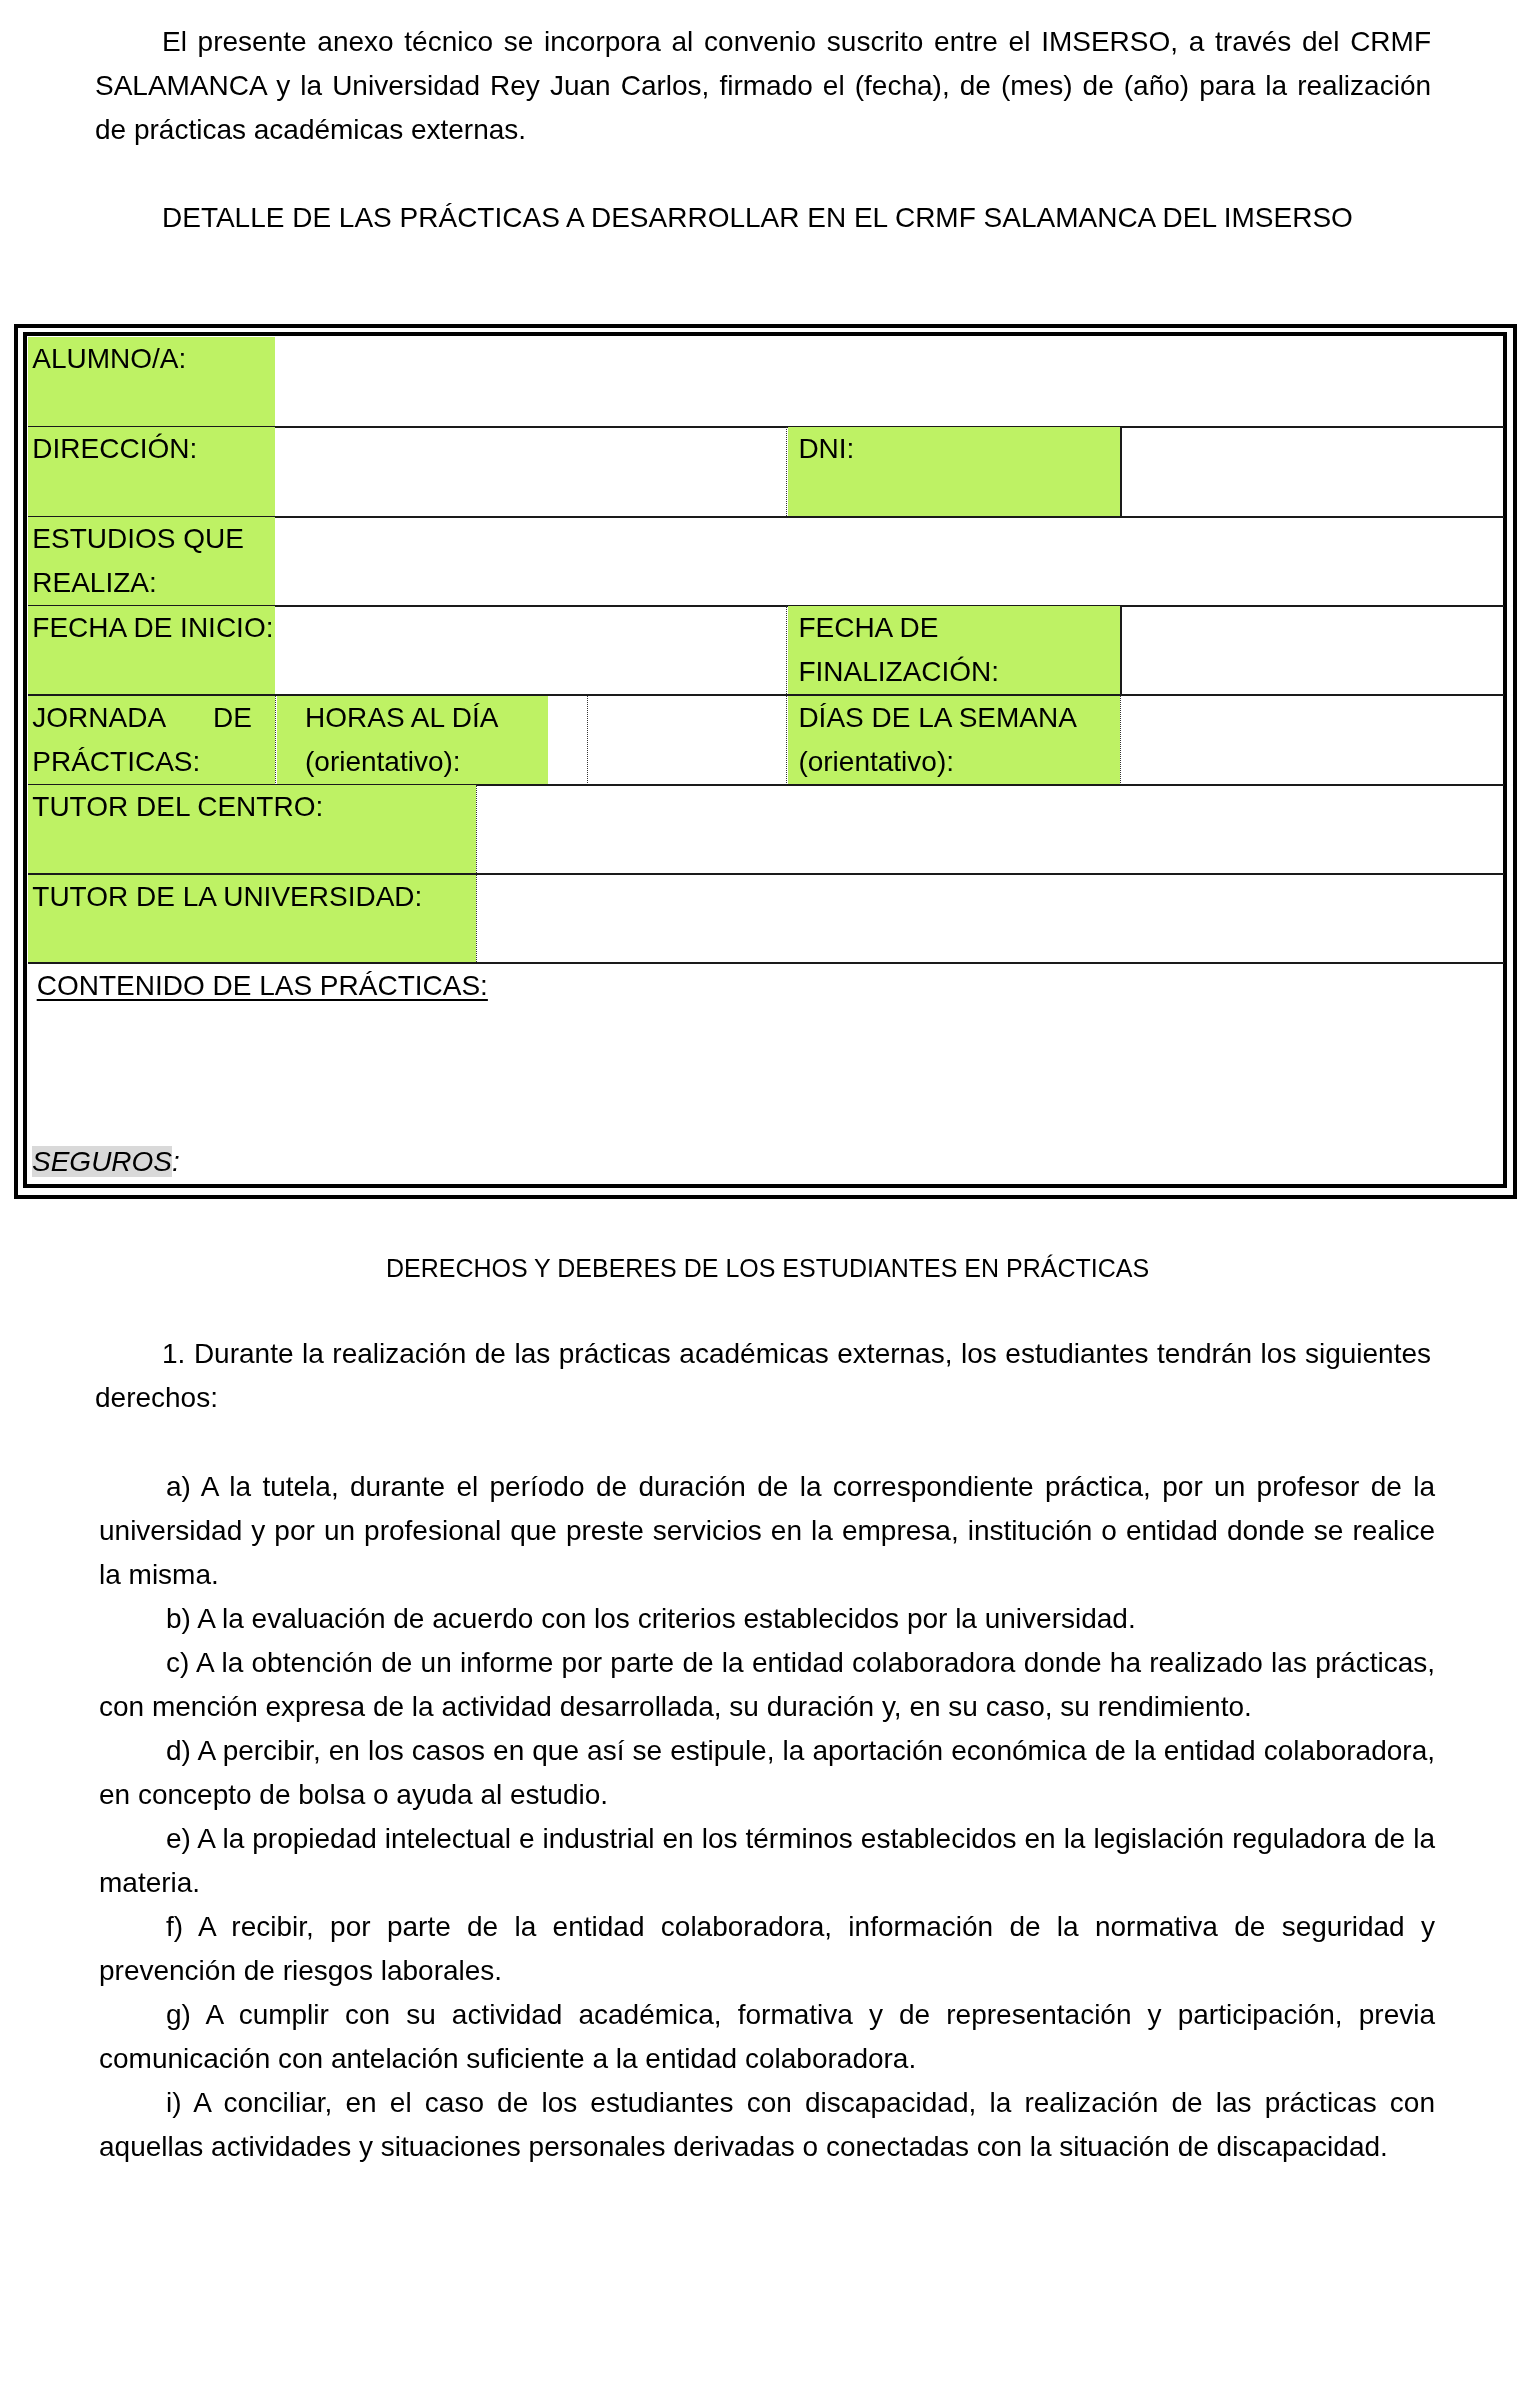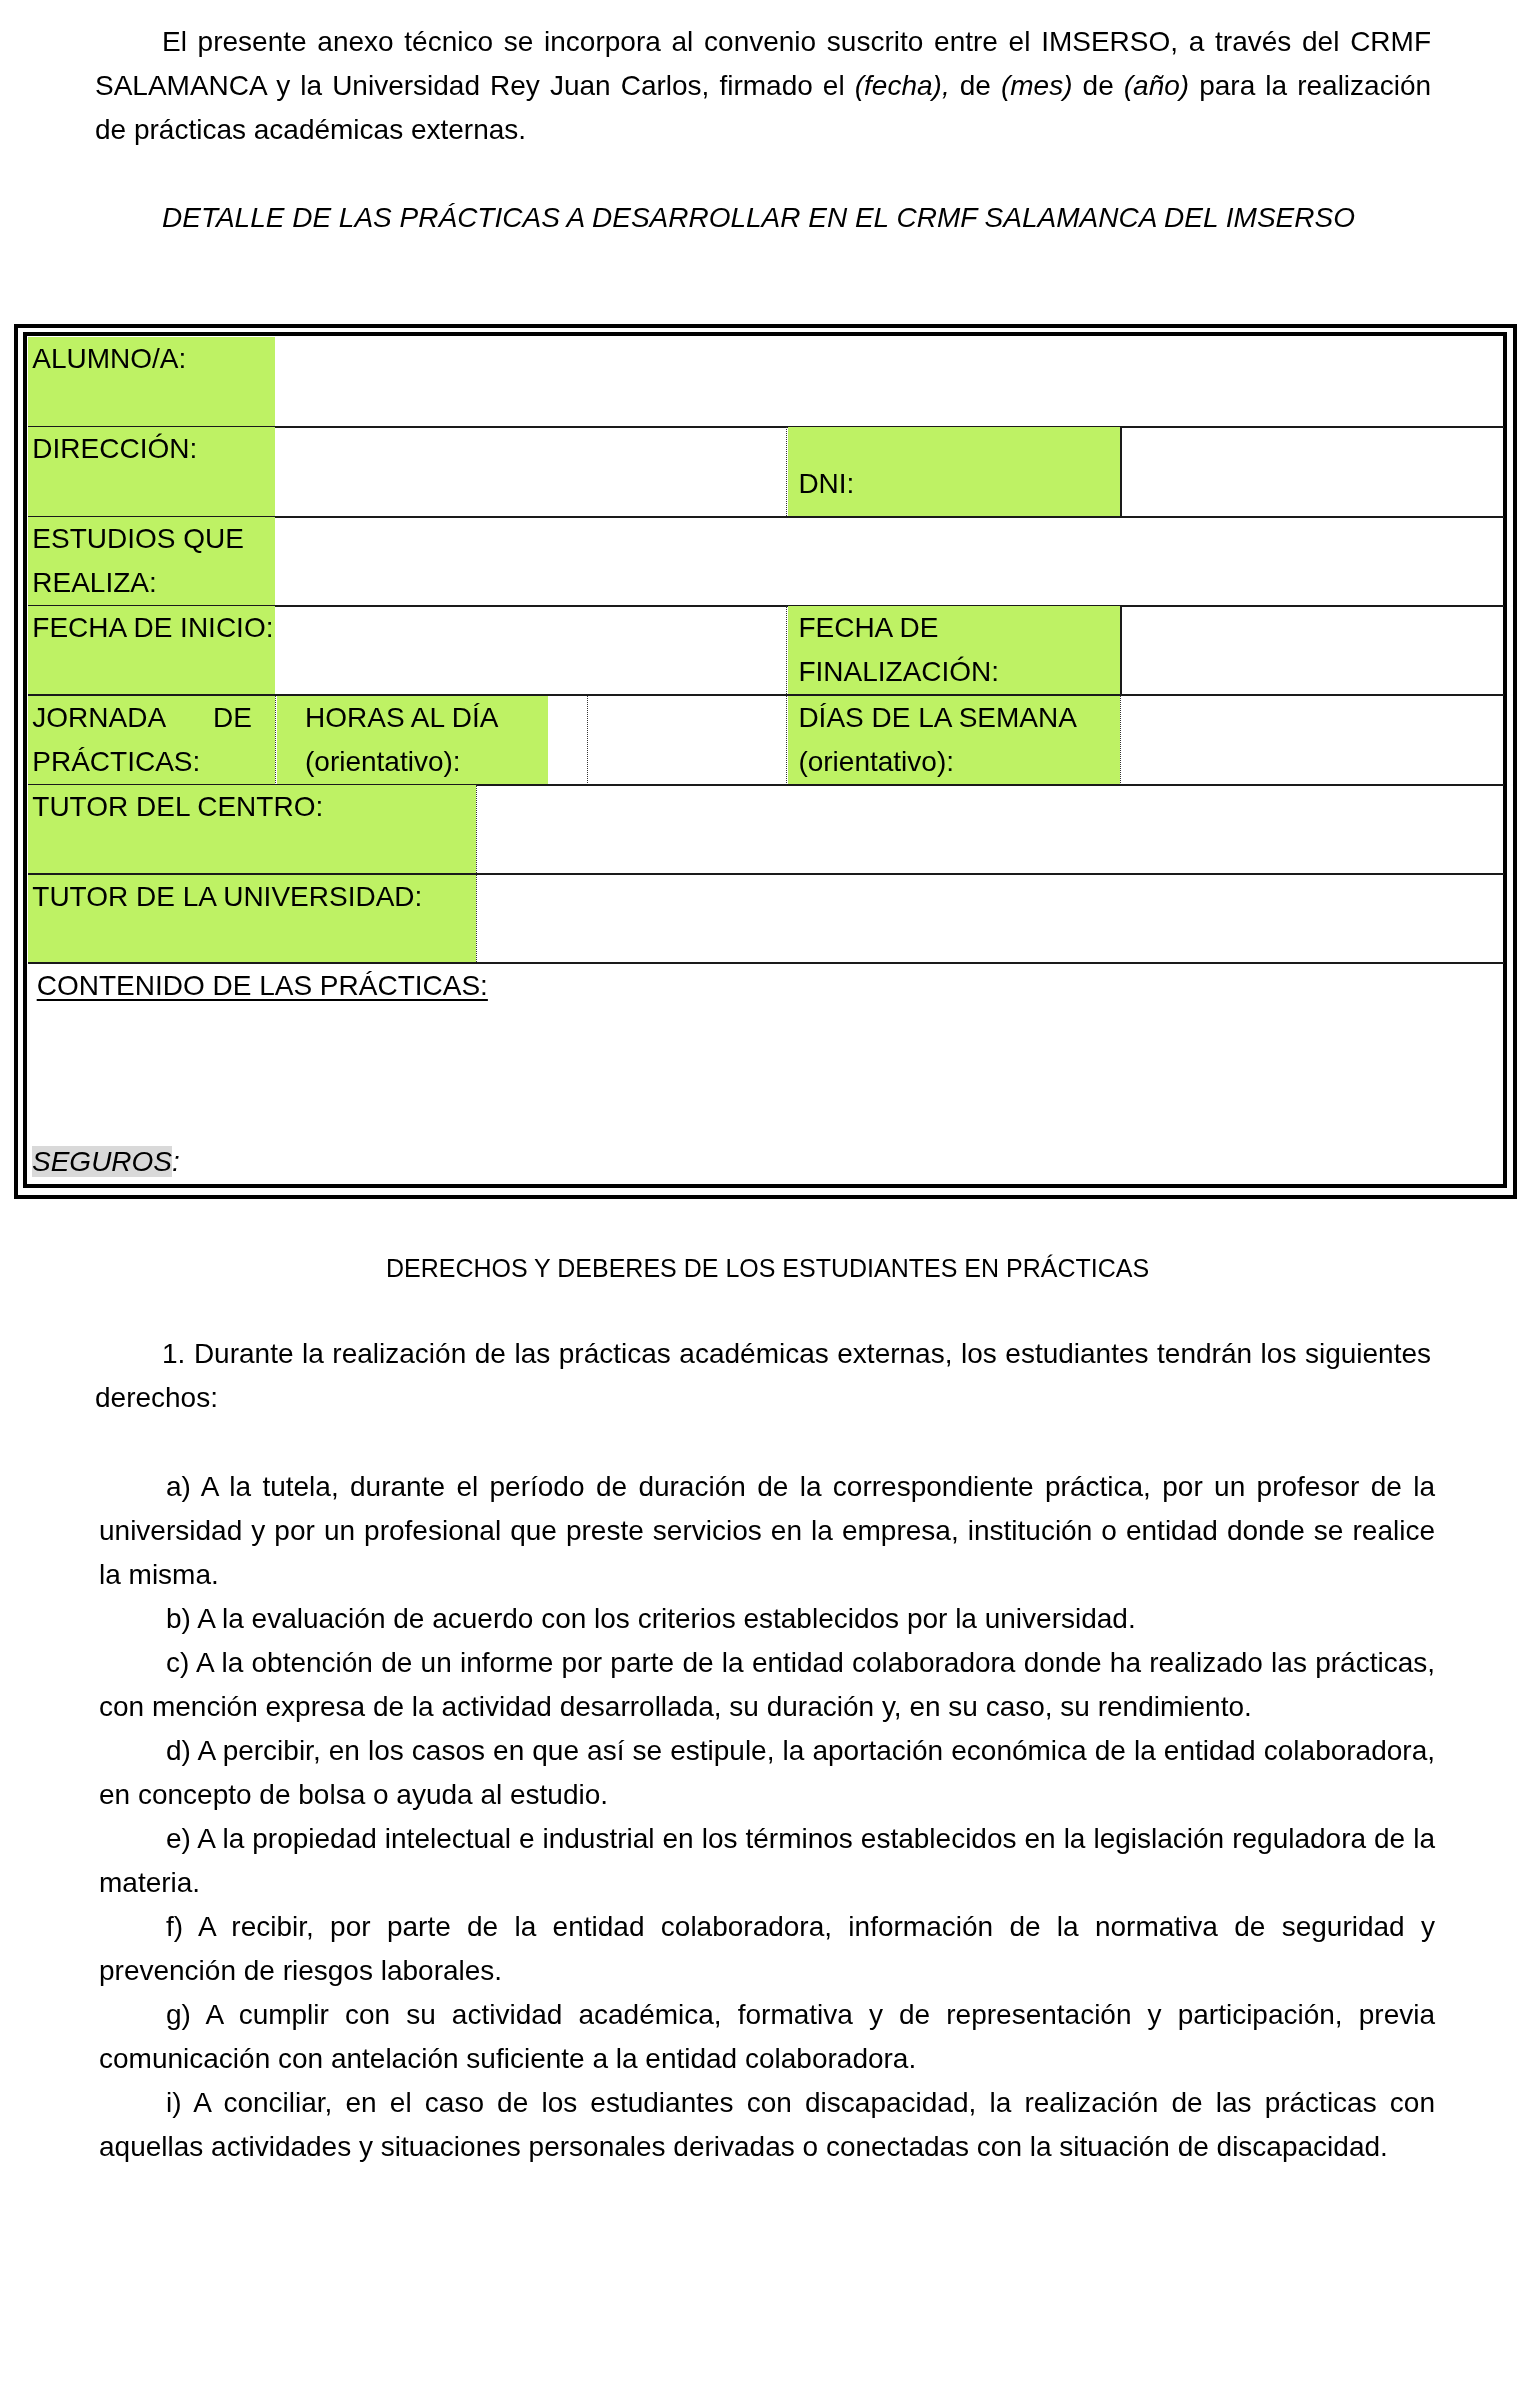--- a/index.html
+++ b/index.html
@@ -1,21 +1,21 @@
 <!DOCTYPE html>
 <html style="font-size:14px"><head>
 <meta charset="utf-8">
 <style>
   html, body { margin:0; padding:0; background:#ffffff; }
   body { width:1535px; height:2401px; position:relative; overflow:hidden;
          font-family:"Liberation Sans", sans-serif; color:#000; }
   .para { position:absolute; left:95px; width:1336px; font-size:28px; line-height:44px;
           text-align:justify; text-align-last:left; margin:0; }
   .para .ind { display:inline-block; width:67px; }
-  .italic { font-style:italic; }
+  .italic { }
   
   .frame-outer { position:absolute; left:14px; top:324px; width:1503px; height:875px;
                  box-sizing:border-box; border:4.3px solid #000; }
   .frame-inner { position:absolute; left:23.4px; top:332px; width:1484px; height:856px;
                  box-sizing:border-box; border:4.3px solid #000; }
   .cell { position:absolute; box-sizing:border-box; font-size:28px; line-height:44px;
           padding:0 0 0 4.3px; overflow:hidden; }
   .gray { background:#bef264; }
   .hline { position:absolute; height:1.7px; background:#1a1a1a; }
   .vdot { position:absolute; width:0; border-left:1.7px dotted #333; }
@@ -34,21 +34,21 @@
 
 <div class="frame-outer"></div>
 <div class="frame-inner"></div>
 
 <div class="cell gray" style="left:28px;top:337px;width:247px;height:90px;"><span>ALUMNO/A:</span></div>
 <div class="cell" style="left:277px;top:337px;width:1227px;height:90px;"></div>
 <div class="hline" style="left:28px;top:426px;width:1476px;"></div>
 
 <div class="cell gray" style="left:28px;top:427px;width:247px;height:89px;"><span>DIRECCIÓN:</span></div>
 <div class="cell" style="left:277px;top:427px;width:510px;height:89px;"></div>
-<div class="cell gray" style="left:788px;top:427px;width:332px;height:89px;padding-left:10.4px;padding-top:35px;"><span>DNI:</span></div>
+<div class="cell gray" style="left:788px;top:427px;width:332px;height:89px;padding-left:10.4px;"><span>DNI:</span></div>
 <div class="cell" style="left:1122px;top:427px;width:381px;height:89px;"></div>
 <div class="vsolid" style="left:1120px;top:427px;height:89px;"></div>
 <div class="vdot" style="left:786px;top:427px;height:89px;"></div>
 <div class="hline" style="left:28px;top:516px;width:1476px;"></div>
 
 <div class="cell gray" style="left:28px;top:517px;width:247px;height:88px;"><span>ESTUDIOS QUE REALIZA:</span></div>
 <div class="cell" style="left:277px;top:517px;width:1227px;height:88px;"></div>
 <div class="hline" style="left:28px;top:605px;width:1476px;"></div>
 
 <div class="cell gray" style="left:28px;top:606px;width:247px;height:88px;"><span>FECHA DE INICIO:</span></div>

